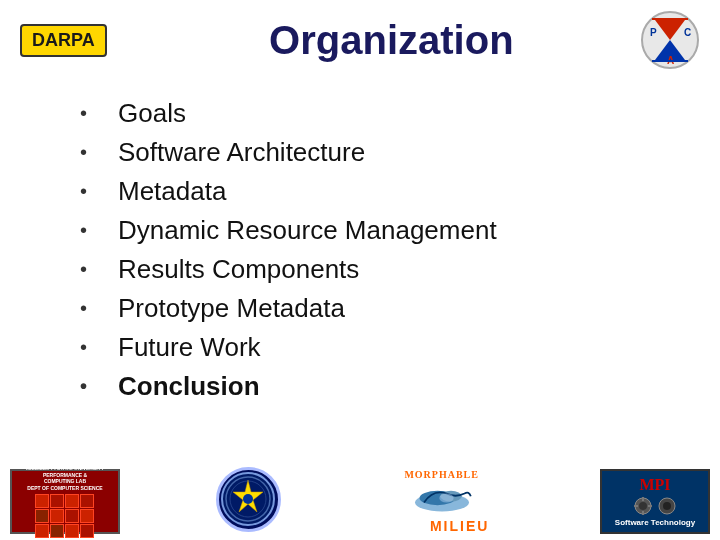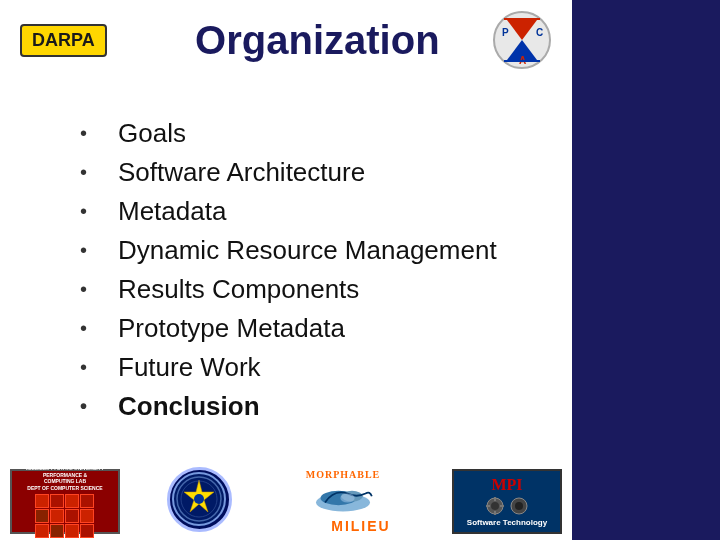--- a/index.html
+++ b/index.html
@@ -7,21 +7,21 @@
     body {
       width: 720px;
       height: 540px;
       background: #1a1a5e;
       font-family: Arial, sans-serif;
       overflow: hidden;
       position: relative;
     }
 
     .slide {
-      width: 572px;
+      width: 720px;
       height: 540px;
       background: white;
       position: relative;
       display: flex;
       flex-direction: column;
     }
 
     .header {
       display: flex;
       justify-content: space-between;
@@ -55,21 +55,21 @@
       flex: 1;
       font-family: Arial, sans-serif;
       padding-left: 36px;
     }
 
     .content {
       flex: 1;
       padding: 10px 60px 10px 80px;
       display: flex;
       flex-direction: column;
-      justify-content: center;
+      justify-content: flex-start;
     }
 
     .bullet-list {
       list-style: none;
       padding: 0;
       margin-top: 10px;
     }
 
     .bullet-list li {
       display: flex;

